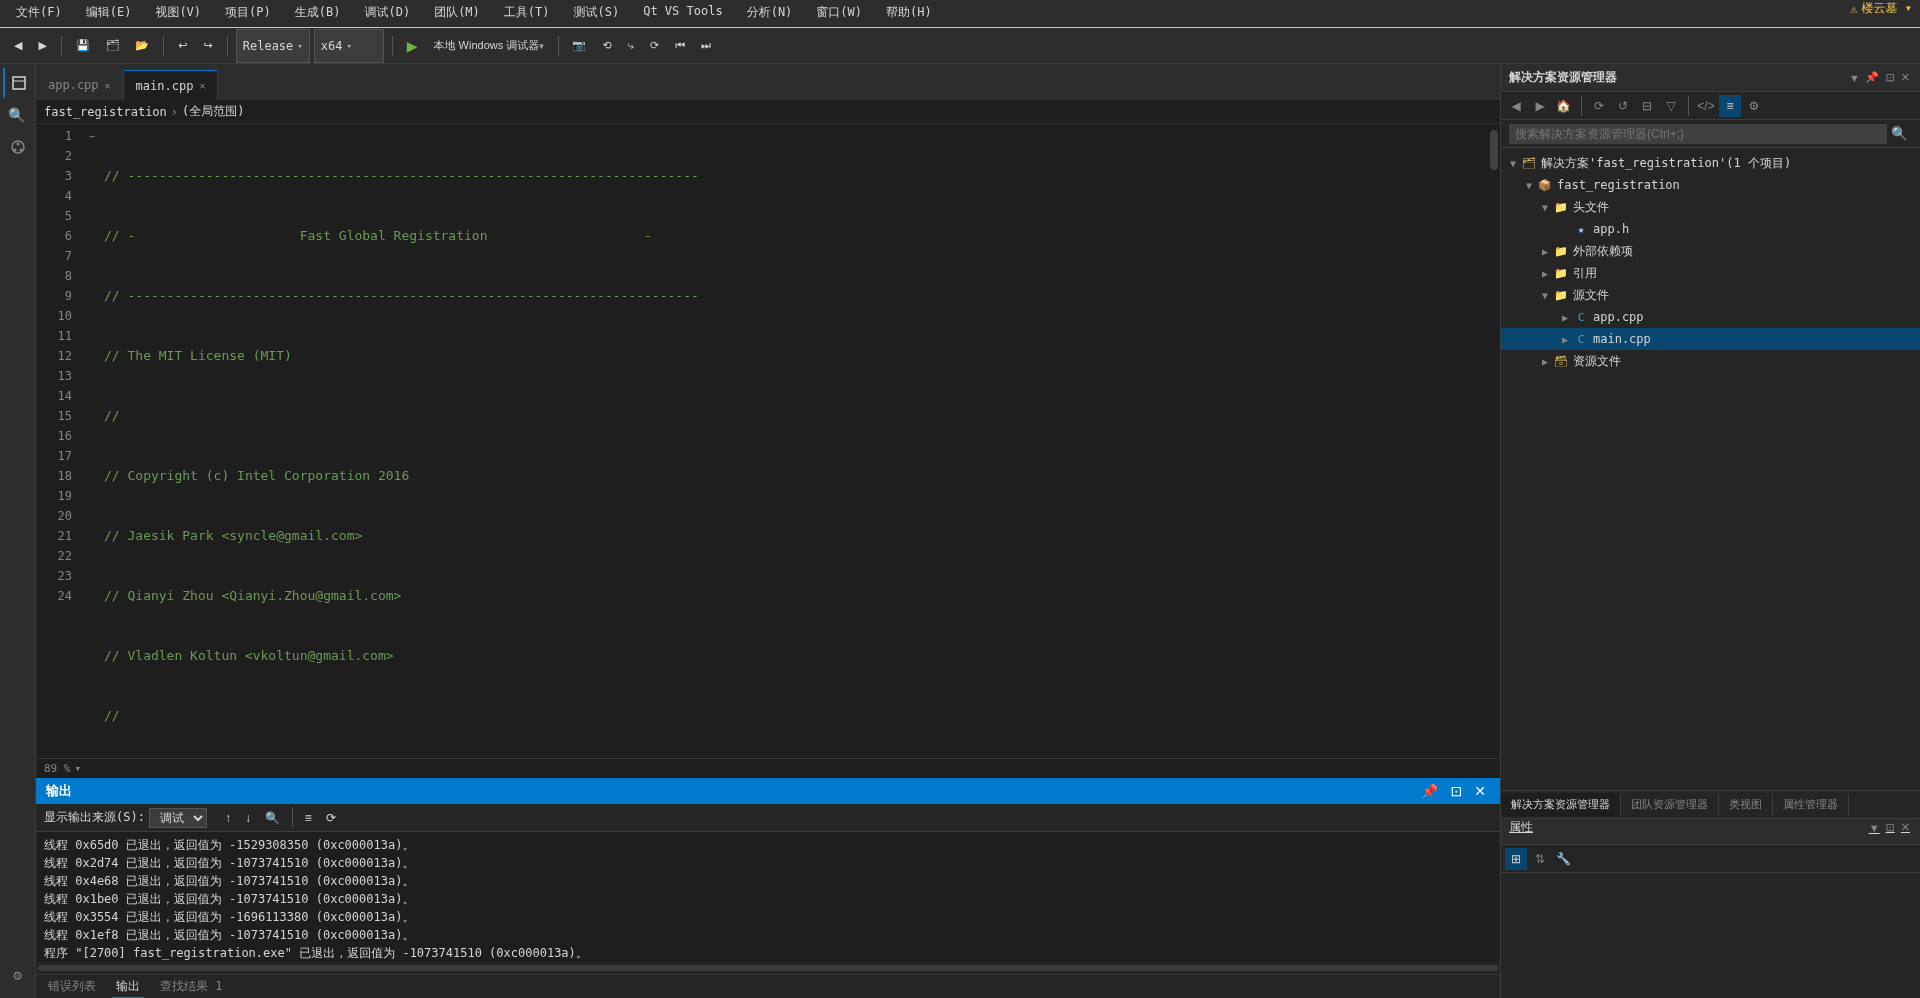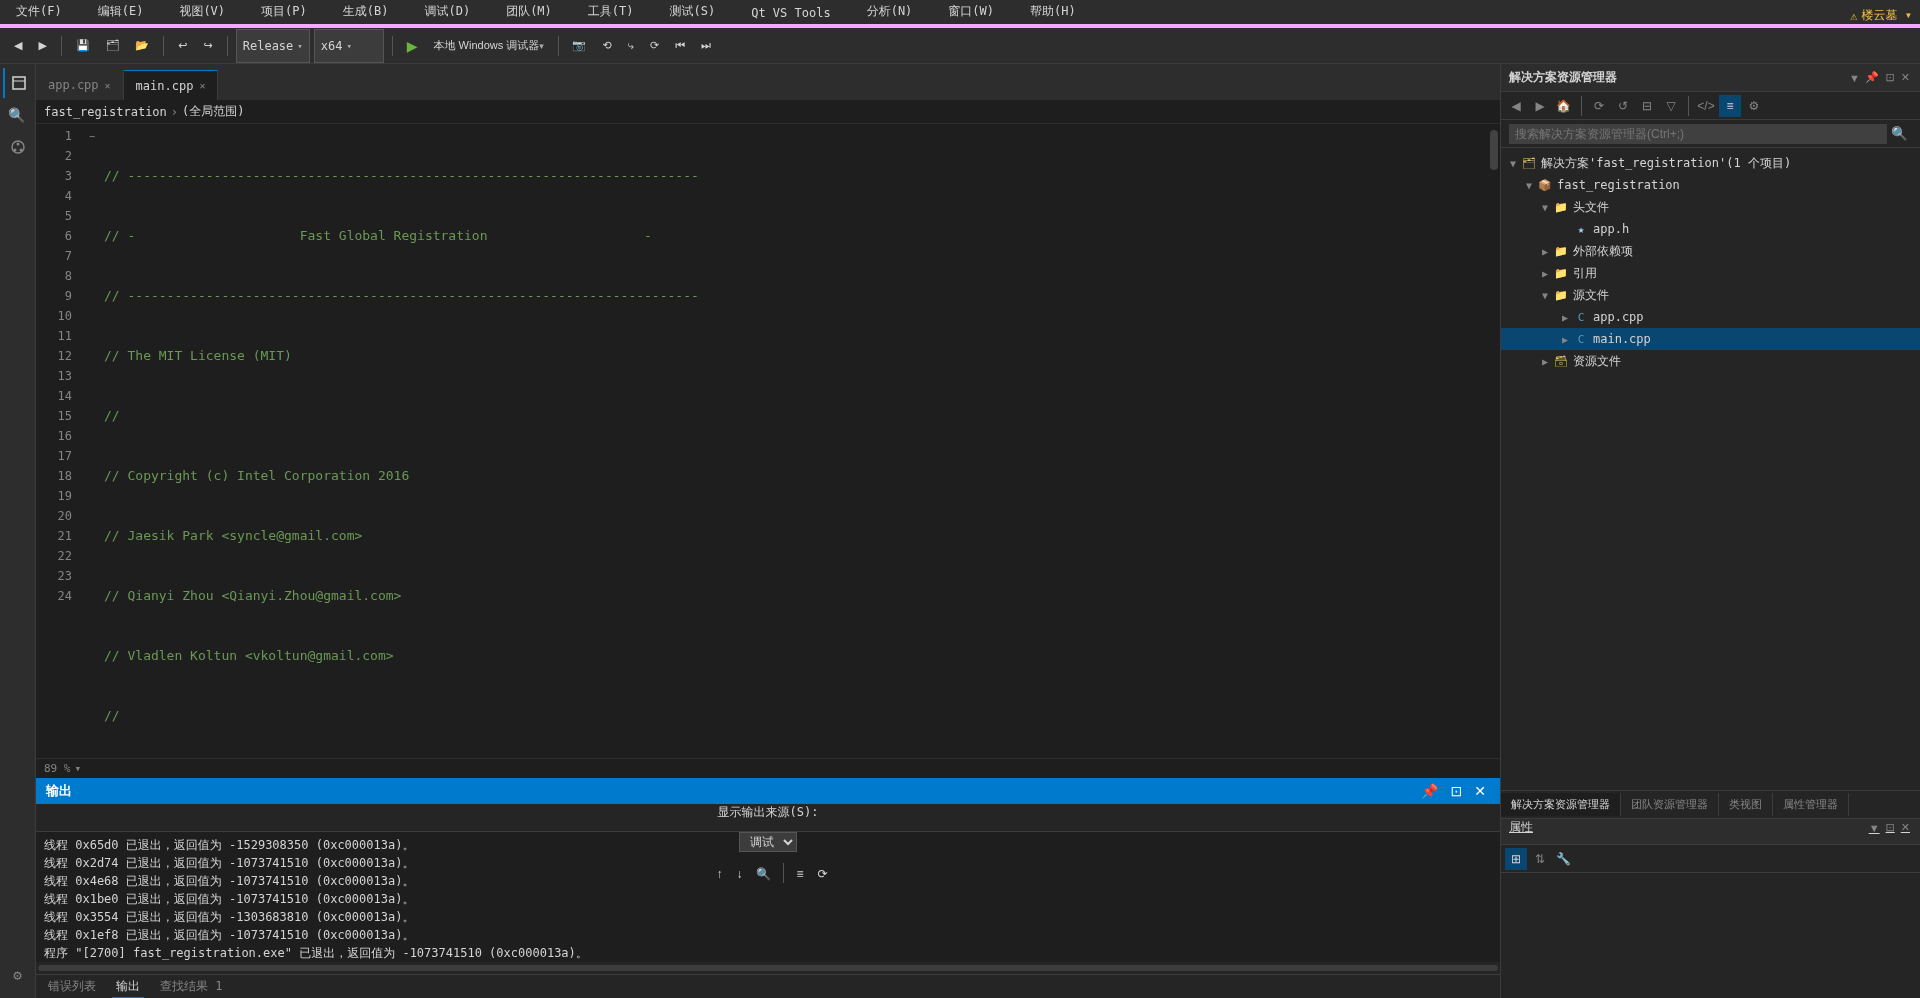--- a/index.html
+++ b/index.html
@@ -11,24 +11,24 @@
       height: 998px;
       overflow: hidden;
       font-size: 13px;
     }
 
     
     #menubar {
       background: #2d2d2d;
       height: 28px;
       display: flex;
-      align-items: flex-end;
+      align-items: flex-start;
       padding: 0 8px;
-      border-bottom: 4px solid #f0abfc;
-      gap: 20px;
+      border-bottom: 1px solid #f0abfc;
+      gap: 8px;
     }
     .menu-item {
       color: #d4d4d4;
       padding: 4px 8px;
       cursor: pointer;
       font-size: 12px;
     }
     .menu-warning {
       margin-left: auto;
       color: #f0c040;
@@ -233,23 +233,22 @@
       font-size: 14px;
       cursor: pointer;
       padding: 0 4px;
     }
     #output-toolbar {
       background: #252526;
       height: 28px;
       display: flex;
       align-items: center;
       padding: 0 8px;
-      gap: 11px;
+      gap: 4px;
       border-bottom: 1px solid #3c3c3c;
-      flex-direction: column;
     }
     .output-label {
       color: #d4d4d4;
       font-size: 12px;
     }
     .output-dropdown {
       background: #3c3c3c;
       border: 1px solid #555;
       color: #d4d4d4;
       padding: 1px 6px;
@@ -674,21 +673,21 @@
           <div class="toolbar-separator"></div>
           <button class="toolbar-btn" style="font-size:12px;">≡</button>
           <button class="toolbar-btn" style="font-size:12px;">⟳</button>
         </div>
       </div>
       <div id="output-content">
         <span class="output-line">线程 0x65d0 已退出，返回值为 -1529308350 (0xc000013a)。</span>
         <span class="output-line">线程 0x2d74 已退出，返回值为 -1073741510 (0xc000013a)。</span>
         <span class="output-line">线程 0x4e68 已退出，返回值为 -1073741510 (0xc000013a)。</span>
         <span class="output-line">线程 0x1be0 已退出，返回值为 -1073741510 (0xc000013a)。</span>
-        <span class="output-line">线程 0x3554 已退出，返回值为 -1303683810 (0xc000013a)。</span>
+        <span class="output-line">线程 0x3554 已退出，返回值为 -1696113380 (0xc000013a)。</span>
         <span class="output-line">线程 0x1ef8 已退出，返回值为 -1073741510 (0xc000013a)。</span>
         <span class="output-line">程序 "[2700] fast_registration.exe" 已退出，返回值为 -1073741510 (0xc000013a)。</span>
       </div>
       <div id="output-scrollbar">
         <div class="scroll-track"></div>
       </div>
       <div id="bottom-tabs">
         <span class="bottom-tab">错误列表</span>
         <span class="bottom-tab active">输出</span>
         <span class="bottom-tab">查找结果 1</span>

